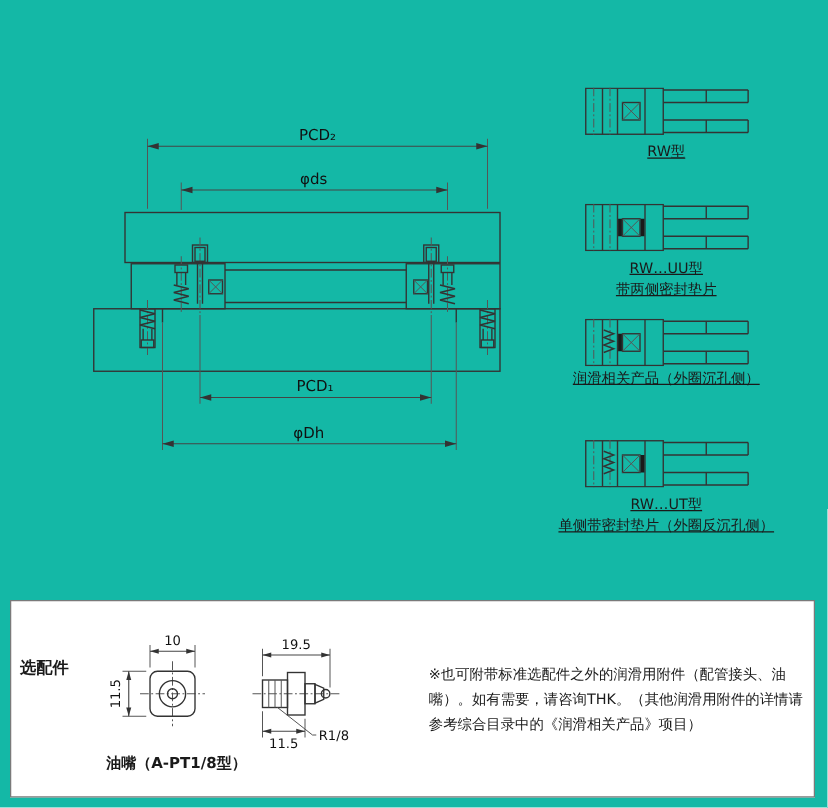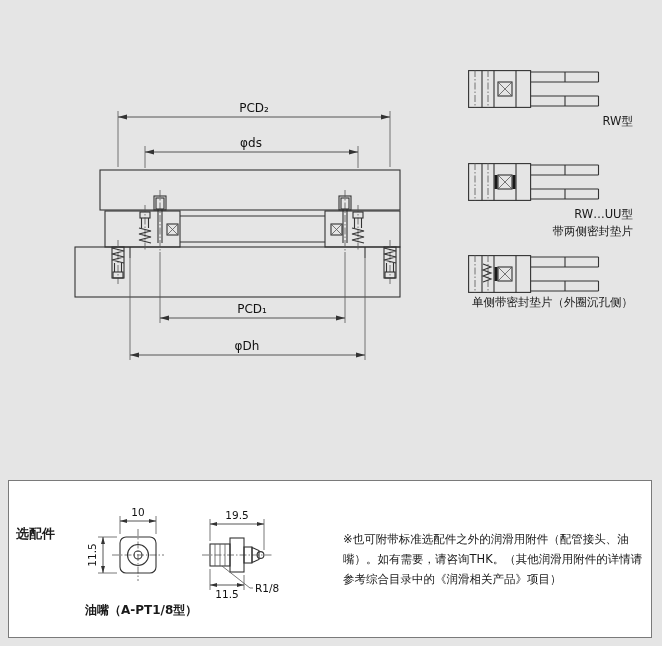--- a/index.html
+++ b/index.html
@@ -1,30 +1,30 @@
 <!DOCTYPE html>
 <html><head>
 <meta charset="utf-8">
 <style>
   html,body{margin:0;padding:0;background:#fff;}
   body{font-family:"DejaVu Sans","Liberation Sans",sans-serif;color:#1a1a1a;}
-  .canvas{position:relative;width:662px;height:646px;background:#e5e5e5;overflow:hidden;}
+  .canvas{position:relative;width:662px;height:646px;background:#14b8a6;overflow:hidden;}
 
   
   .draw{fill:none;stroke:#333;stroke-width:1.1;}
   .thin{fill:none;stroke:#555;stroke-width:0.8;}
   .dash{fill:none;stroke:#555;stroke-width:0.8;stroke-dasharray:7 2 1.5 2;}
   .dim{fill:none;stroke:#444;stroke-width:0.9;}
   .arr{fill:#333;stroke:none;}
   .seal{fill:#1a1a1a;stroke:none;}
   svg text{fill:#111;font-size:12px;font-family:"DejaVu Sans","Liberation Sans",sans-serif;}
   svg text.small{font-size:10.5px;}
 
   
-  .variant{position:absolute;left:433px;width:200px;text-align:right;}
+  .variant{position:absolute;left:433px;width:200px;text-align:center;text-decoration:underline;}
   .variant svg{display:block;margin-left:35px;}
   .vname{font-size:11.5px;margin-top:6px;white-space:nowrap;}
   .vdesc{font-size:11.5px;margin-top:2px;white-space:nowrap;}
 
   
   .opt-box{position:absolute;left:8px;top:480px;width:642px;height:156px;border:1px solid #7a7a7a;background:#fff;}
   .opt-title{position:absolute;left:16px;top:489px;font-size:13px;font-weight:bold;margin-top:36px;}
   .nipple-label{position:absolute;left:85px;top:602px;width:210px;font-size:12px;font-weight:bold;white-space:nowrap;}
   .opt-note{position:absolute;left:343px;top:529px;width:308px;font-size:11.5px;line-height:1.75;}
 </style>
@@ -184,23 +184,32 @@
     <div class="vname">RW…UU型</div>
     <div class="vdesc">带两侧密封垫片</div>
   </div>
 
   <div class="variant" style="top:255px">
     <svg width="132" height="38" viewBox="0 0 132 38">
       <use href="#bearing-base"></use>
       <rect class="seal" x="26.5" y="12" width="3" height="14"></rect>
       <path class="draw" d="M15 9 L23 12 L15 15 L23 18 L15 21 L23 24 L15 27"></path>
     </svg>
-    <div class="vdesc">单侧带密封垫片（外圈沉孔侧）</div>
-  </div>
-
+    <div class="vdesc">润滑相关产品（外圈沉孔侧）</div>
+  </div>
+
+  <div class="variant" style="top:352px">
+    <svg width="132" height="38" viewBox="0 0 132 38">
+      <use href="#bearing-base"></use>
+      <rect class="seal" x="44.5" y="12" width="3" height="14"></rect>
+      <path class="draw" d="M15 9 L23 12 L15 15 L23 18 L15 21 L23 24 L15 27"></path>
+    </svg>
+    <div class="vname">RW…UT型</div>
+    <div class="vdesc">单侧带密封垫片（外圈反沉孔侧）</div>
+  </div>
 
   <div class="opt-box"></div>
   <div class="opt-title">选配件</div>
 
   <svg width="230" height="100" viewBox="0 0 230 100" style="position:absolute;left:85px;top:503px">
 
     <g>
       <line class="dash" x1="53" y1="26" x2="53" y2="78"></line>
       <line class="dash" x1="27" y1="52" x2="79" y2="52"></line>
       <rect class="draw" x="35" y="34" width="36" height="36" rx="6"></rect>

